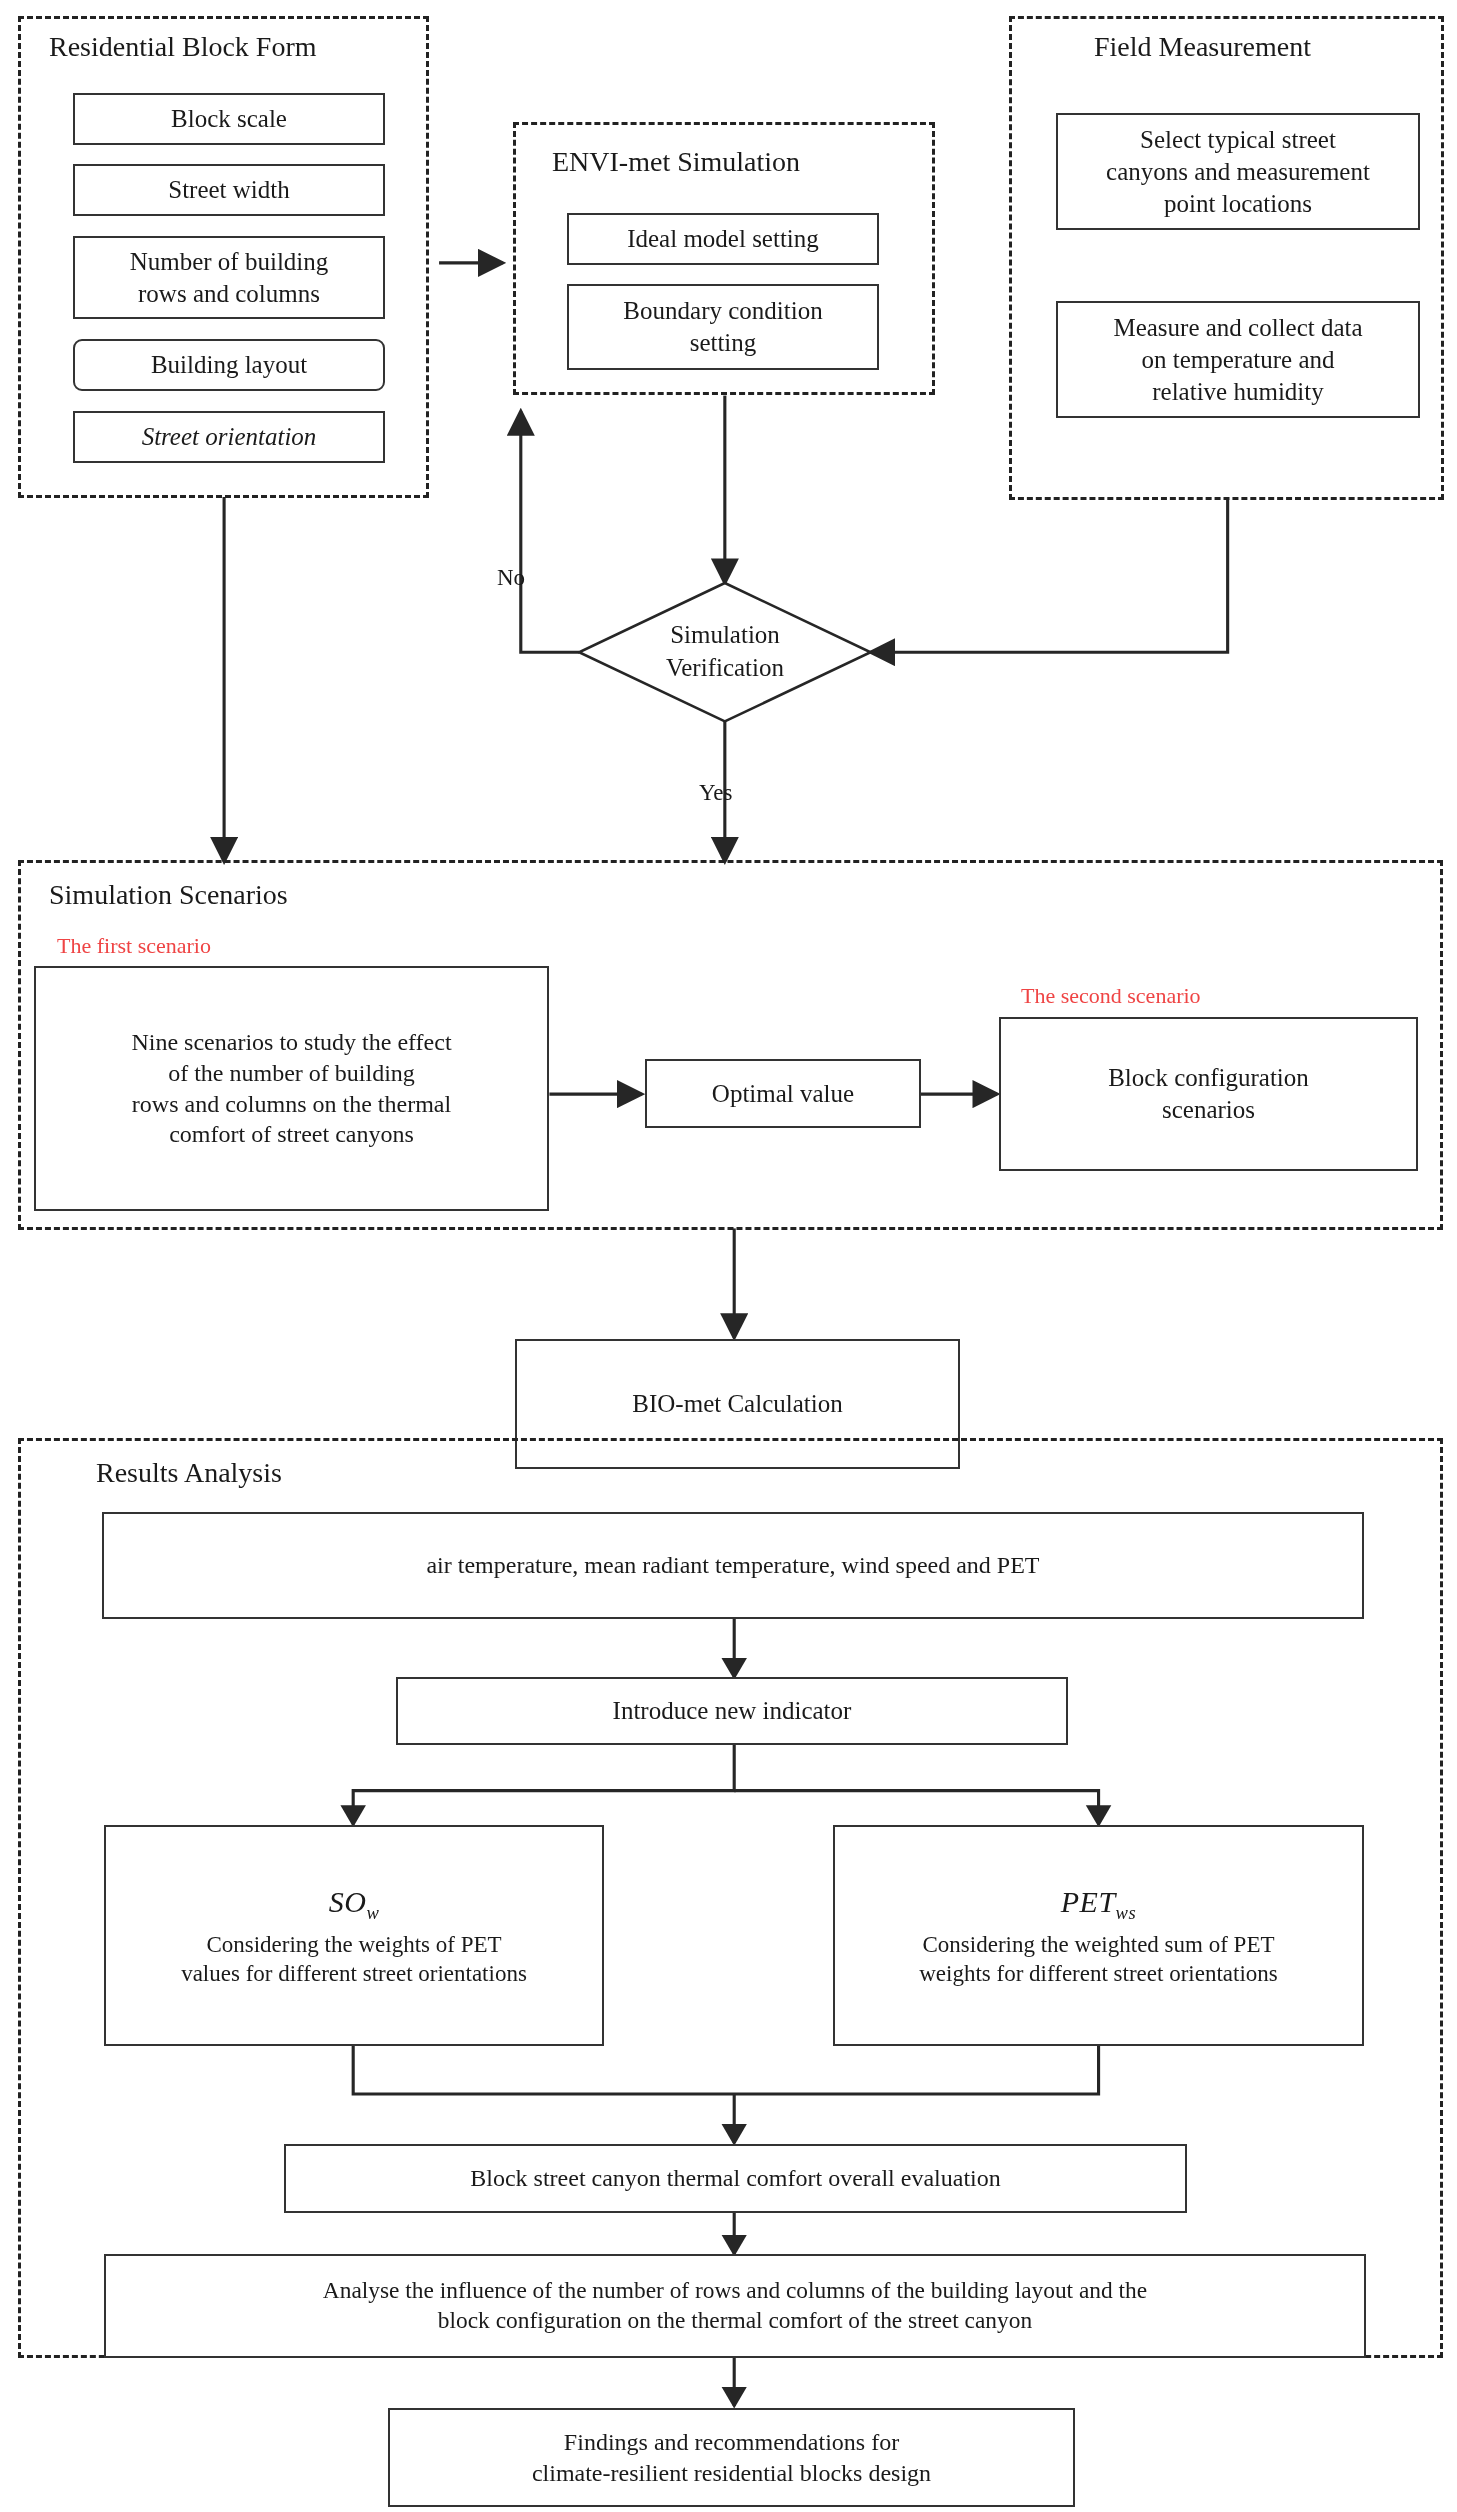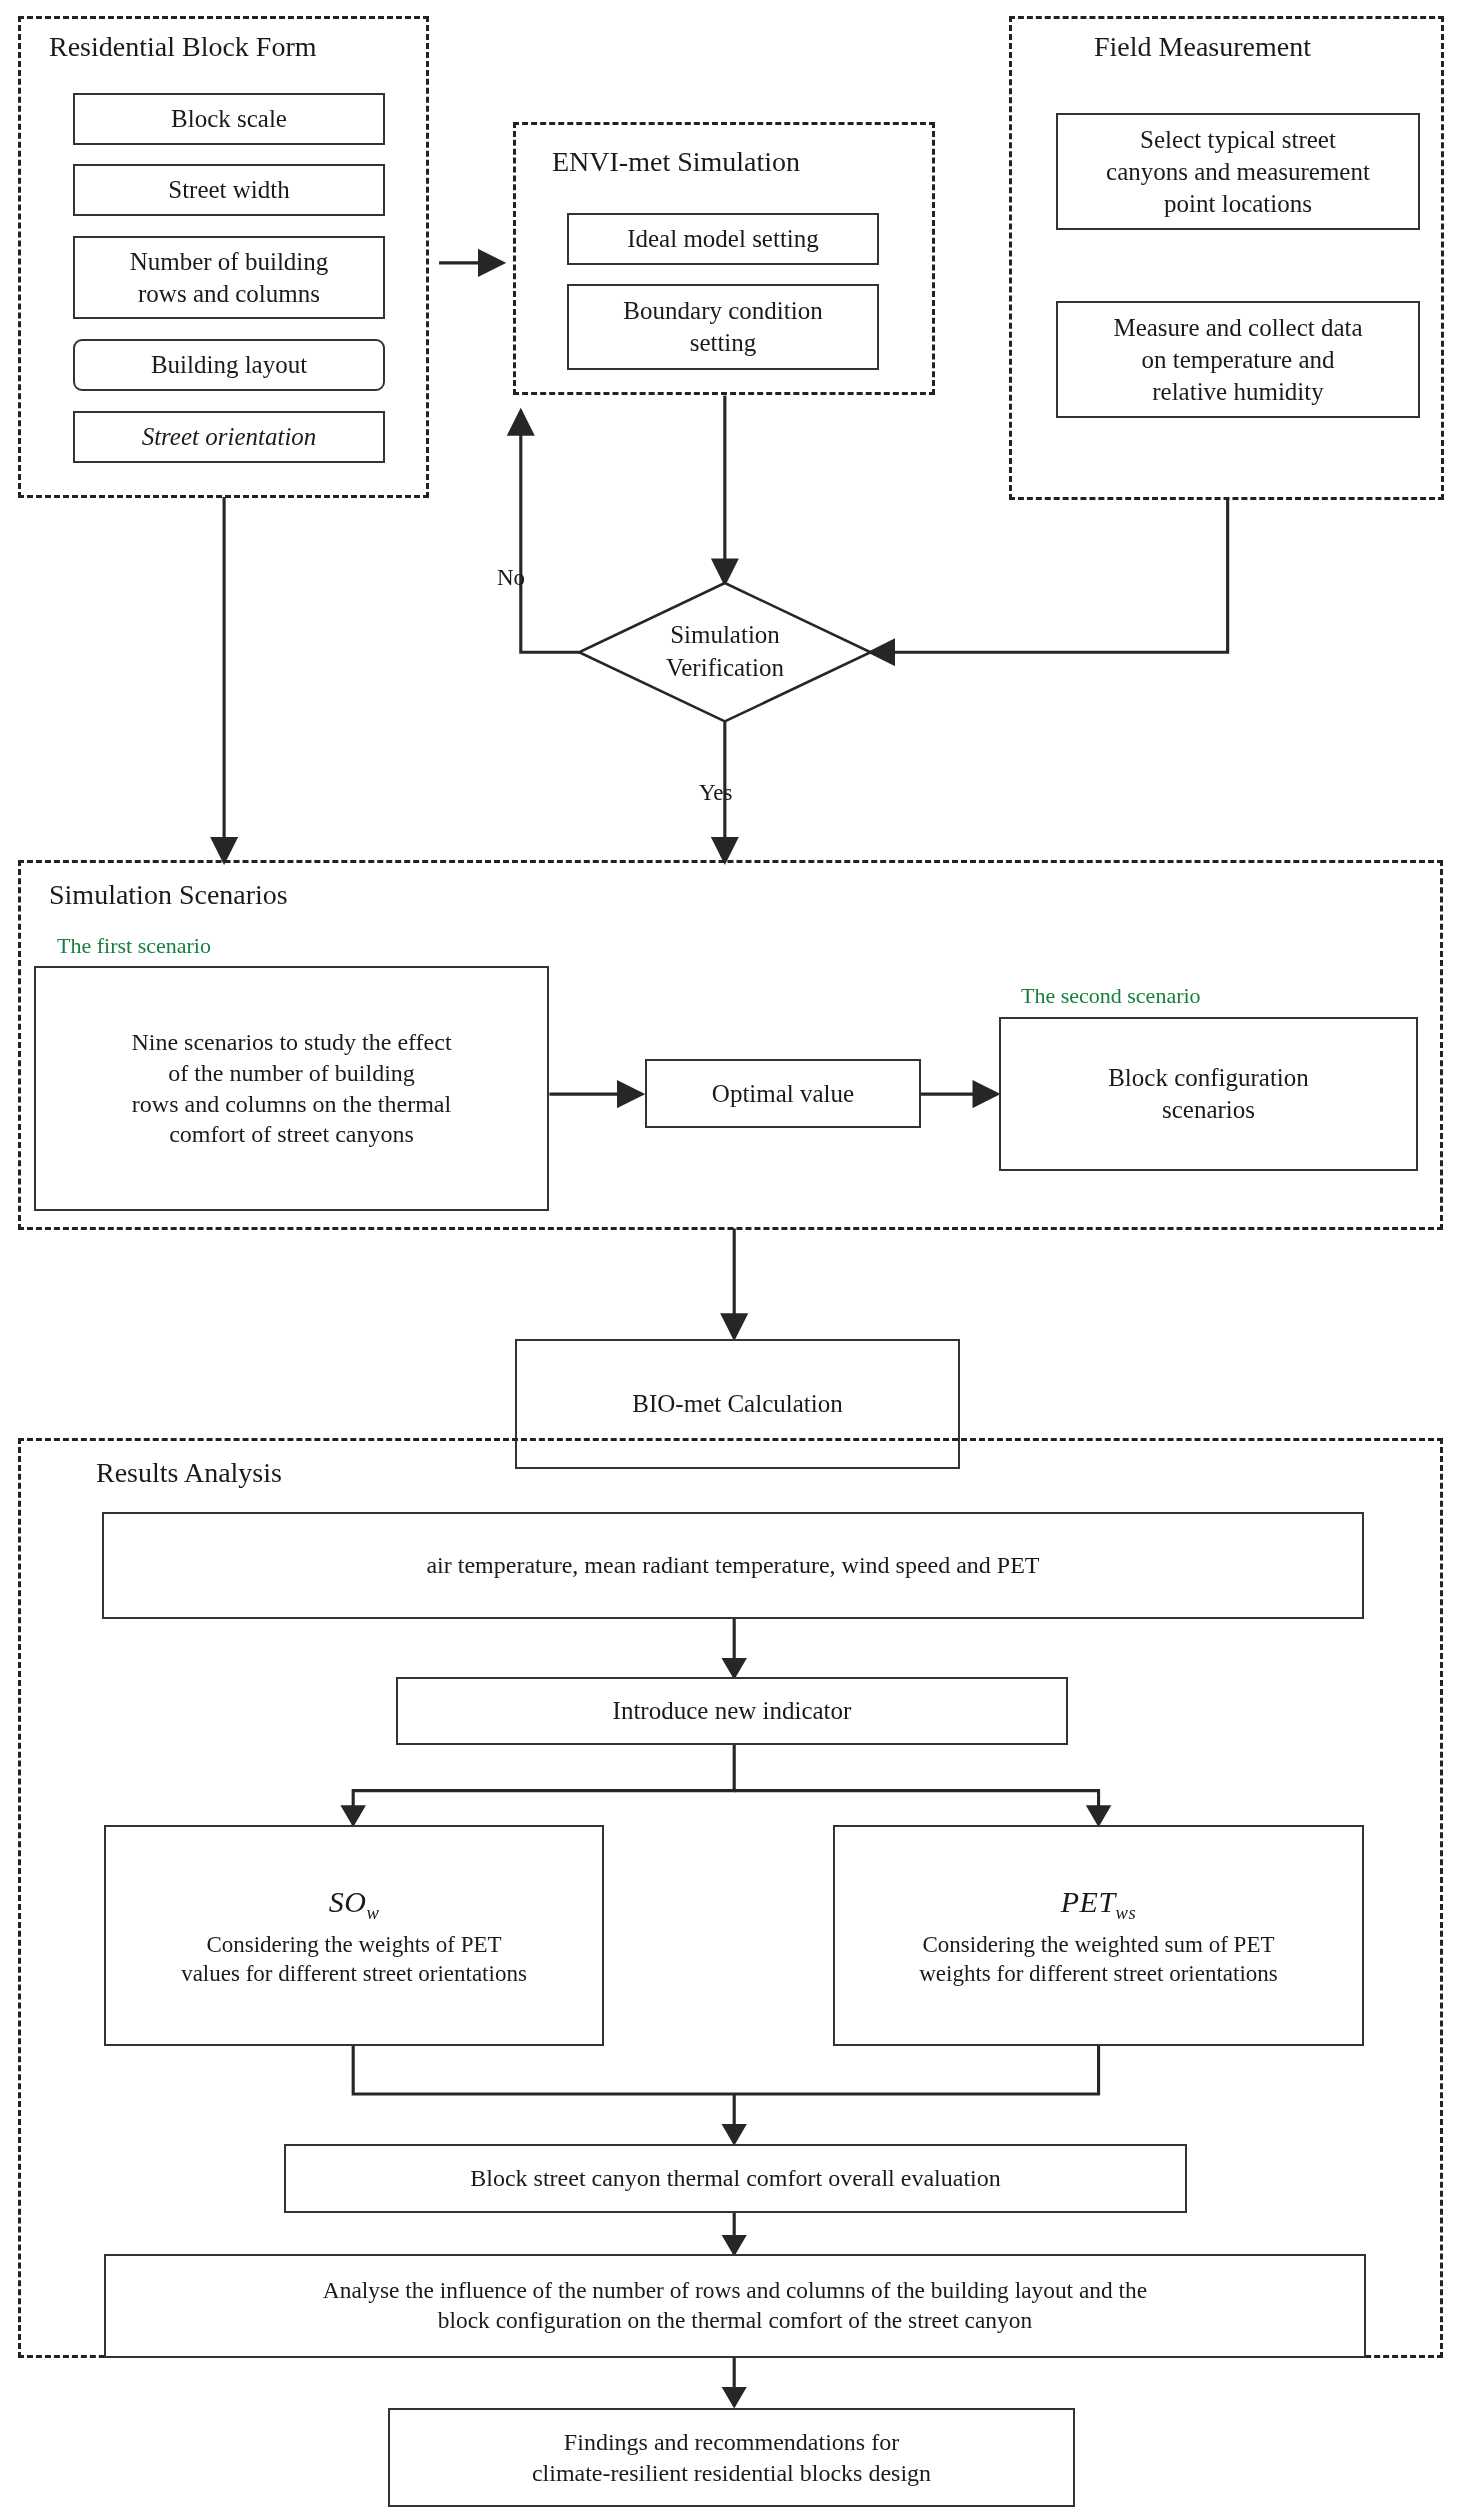--- a/index.html
+++ b/index.html
@@ -8,21 +8,21 @@
   svg.layer{position:absolute;left:0;top:0;width:1458px;height:2512px;pointer-events:none;}
 
   
   .group{position:absolute;box-sizing:border-box;border:3.6px dashed #222;background:transparent;}
   .group-title{position:absolute;font-size:28px;line-height:1.1;color:#1a1a1a;white-space:nowrap;text-align:right;}
 
   
   .box{position:absolute;box-sizing:border-box;border:2.1px solid #333;background:#fff;
        display:flex;align-items:center;justify-content:center;text-align:center;
        font-size:25px;line-height:1.28;padding:3.1px 7.3px;}
-  .caption{position:absolute;font-size:22px;white-space:nowrap;color:#15803d;}
+  .caption{position:absolute;font-size:22px;white-space:nowrap;color:#ef4444;}
   .edge-label{position:absolute;font-size:23px;color:#1a1a1a;}
   .mathlabel{font-style:italic;font-size:30px;letter-spacing:0.5px;display:block;margin-bottom:5.2px;}
   .mathlabel sub{font-size:0.62em;font-style:italic;}
   .stack{display:block;width:100%;}
   .stack .line{display:block;}
 </style>
 </head>
 <body>
 
 <div id="root">

